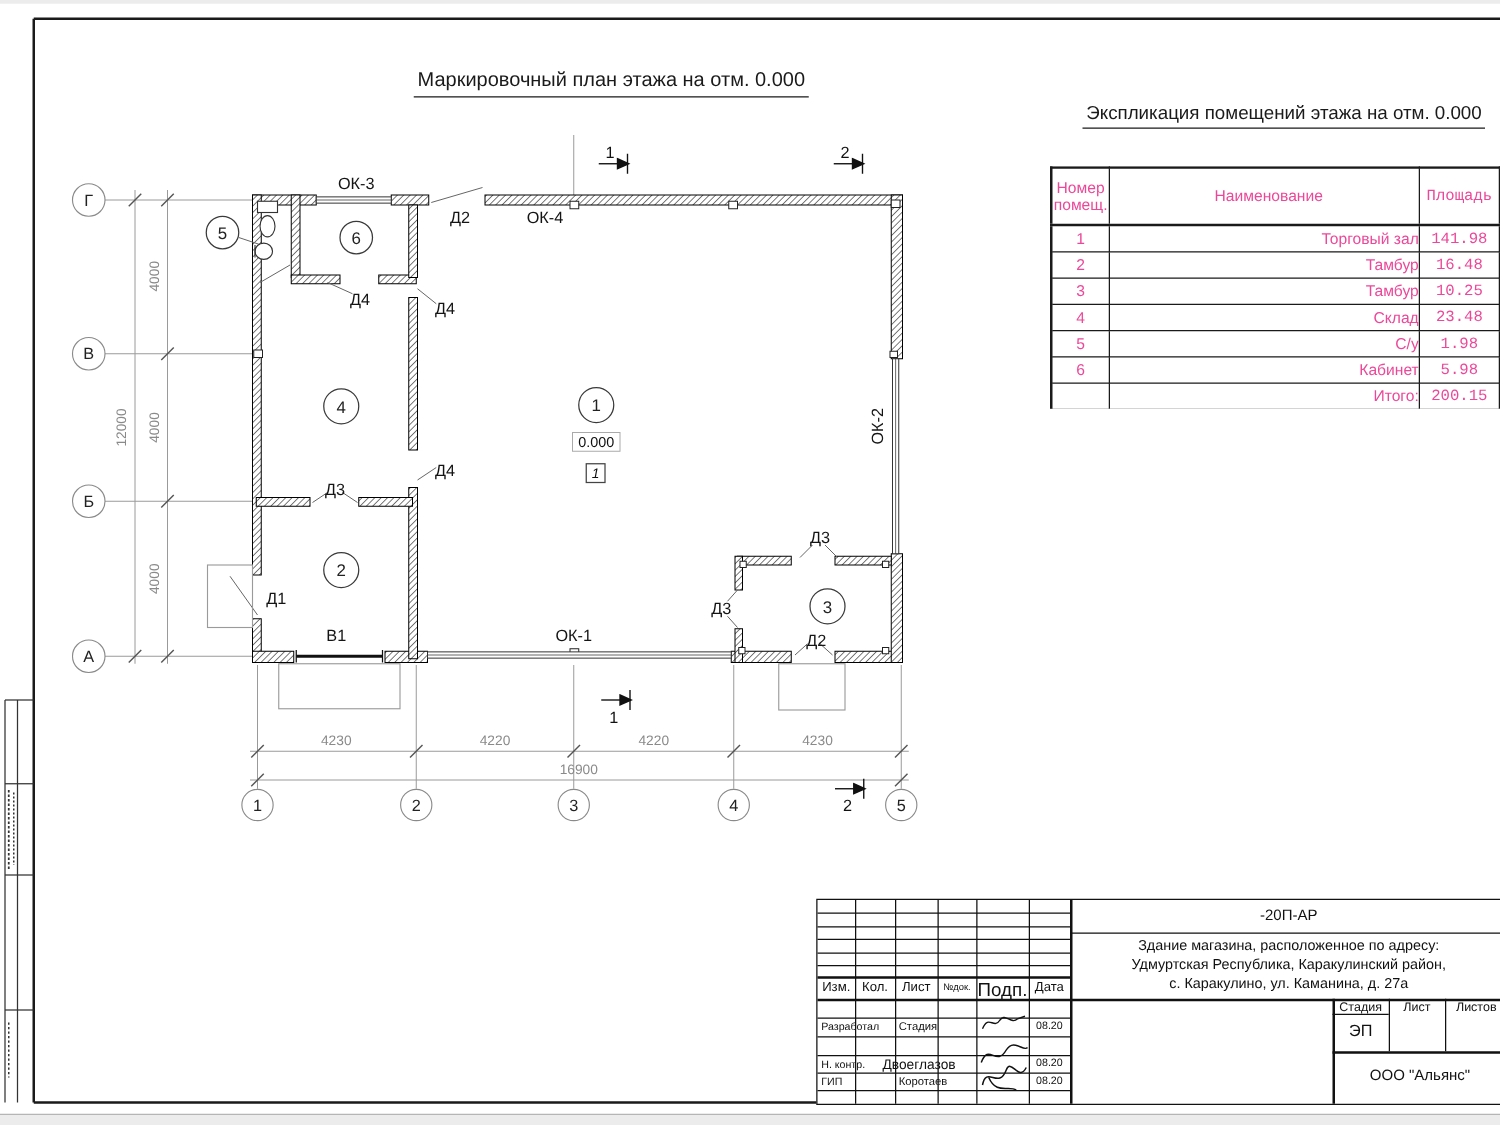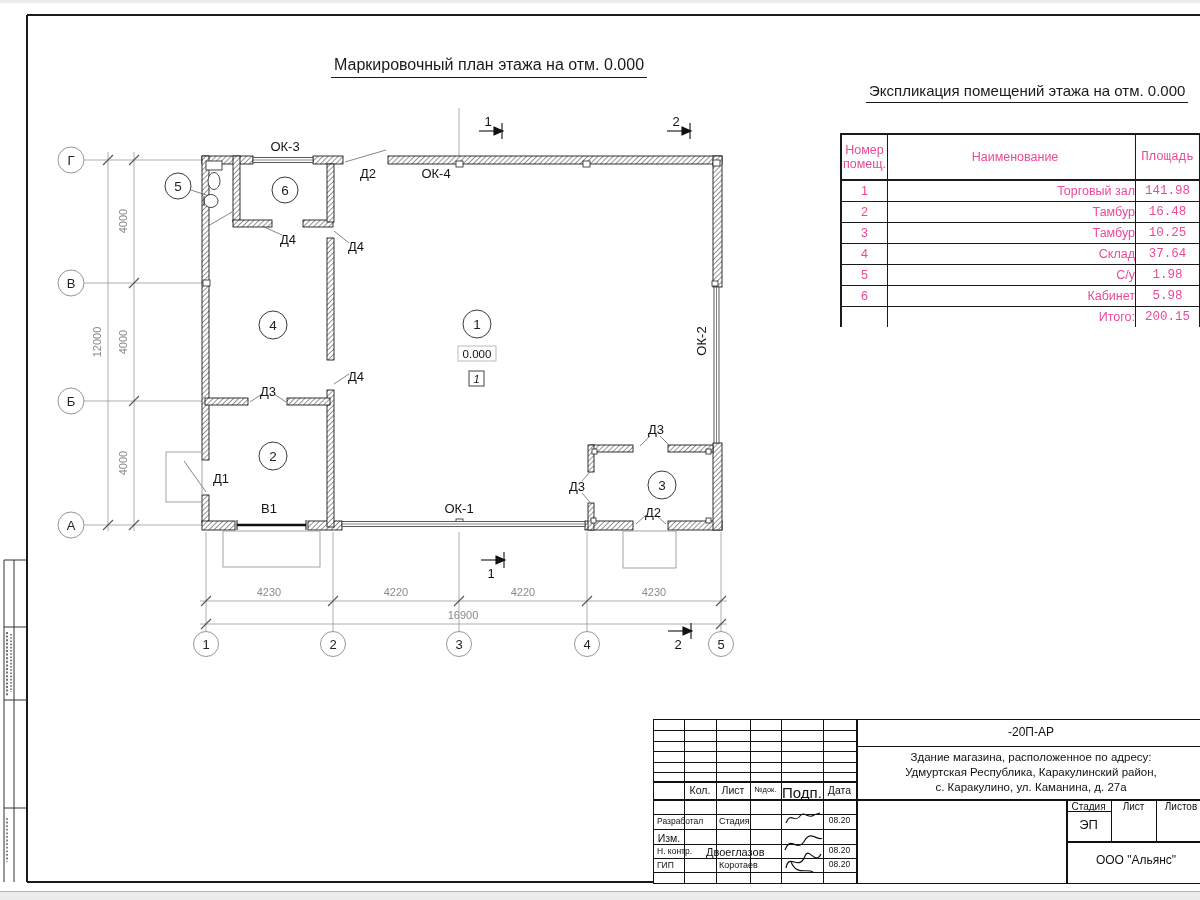--- a/index.html
+++ b/index.html
@@ -338,21 +338,21 @@
     </tr>
     <tr>
       <td class="c-num">3</td>
       <td class="c-name">Тамбур</td>
       <td class="c-area">10.25</td>
       <td class="c-cut"></td>
     </tr>
     <tr>
       <td class="c-num">4</td>
       <td class="c-name">Склад</td>
-      <td class="c-area">37.64</td>
+      <td class="c-area">23.48</td>
       <td class="c-cut"></td>
     </tr>
     <tr>
       <td class="c-num">5</td>
       <td class="c-name">С/у</td>
       <td class="c-area">1.98</td>
       <td class="c-cut"></td>
     </tr>
     <tr>
       <td class="c-num">6</td>
@@ -393,21 +393,21 @@
   <div class="tb-hl" style="left:0;top:109px;width:202px;"></div>
   <div class="tb-hl" style="left:0;top:124px;width:202px;"></div>
   <div class="tb-hl" style="left:0;top:138px;width:202px;"></div>
   <div class="tb-hl" style="left:0;top:152px;width:202px;"></div>
 
   <div class="tb-hl" style="left:202px;top:26px;width:350px;"></div>
   <div class="tb-hl th" style="left:202px;top:79px;width:350px;"></div>
   <div class="tb-hl" style="left:412px;top:91px;width:45px;"></div>
   <div class="tb-hl th" style="left:412px;top:121px;width:140px;"></div>
 
-  <div class="tb-txt ctr" style="left:0;top:64px;width:30px;font-size:10.5px;margin-top:48px;">Изм.</div>
+  <div class="tb-txt ctr" style="left:0;top:64px;width:30px;font-size:10.5px;">Изм.</div>
   <div class="tb-txt ctr" style="left:30px;top:64px;width:32px;font-size:10.5px;">Кол.</div>
   <div class="tb-txt ctr" style="left:62px;top:64px;width:34px;font-size:10.5px;">Лист</div>
   <div class="tb-txt ctr" style="left:96px;top:66px;width:31px;font-size:7.5px;">№док.</div>
   <div class="tb-txt ctr" style="left:127px;top:64px;width:42px;font-size:15px;">Подп.</div>
   <div class="tb-txt ctr" style="left:169px;top:64px;width:33px;font-size:10.5px;">Дата</div>
 
   <div class="tb-txt" style="left:3px;top:97px;width:58px;font-size:8.5px;">Разработал</div>
   <div class="tb-txt" style="left:65px;top:96px;width:60px;font-size:9px;">Стадия</div>
   <div class="tb-txt ctr" style="left:169px;top:96px;width:33px;font-size:8.5px;">08.20</div>
 

